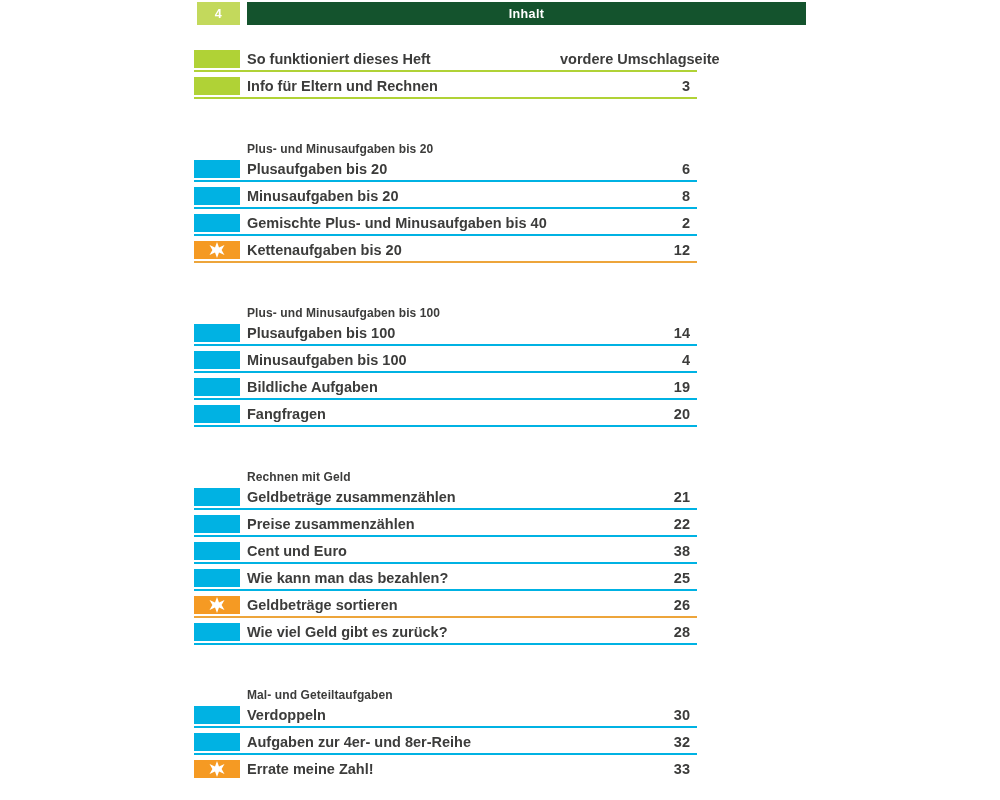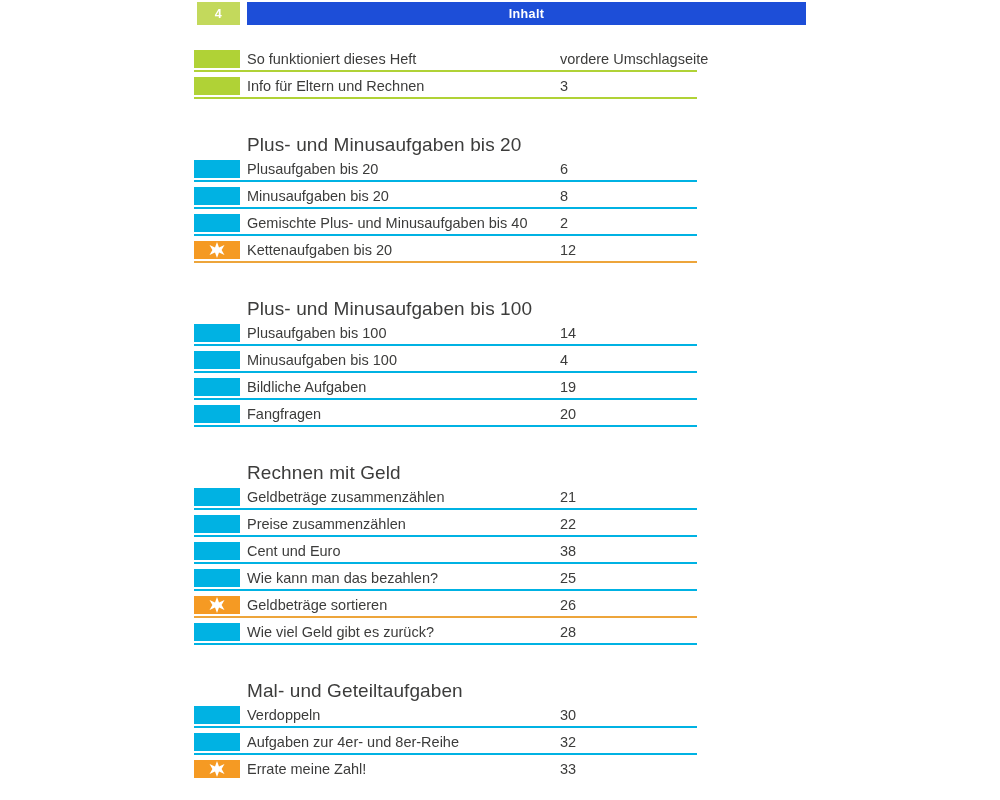--- a/index.html
+++ b/index.html
@@ -43,21 +43,21 @@
     align-items: center;
     justify-content: center;
     letter-spacing: 0.3px;
   }
   .header-bar {
     position: absolute;
     left: 247px;
     top: 0;
     width: 559px;
     height: 23px;
-    background: #1d4ed8;
+    background: #14532d;
     color: #ffffff;
     font-size: 12.5px;
     font-weight: bold;
     display: flex;
     align-items: center;
     justify-content: center;
     letter-spacing: 0.4px;
   }
 
   
@@ -69,34 +69,35 @@
   }
   .group {
     position: relative;
   }
   .group-gap { height: 30px; }
 
   .section-title {
     position: relative;
     height: 26px;
     padding-left: 247px;
-    font-size: 19px;
-    font-weight: normal;
+    font-size: 12px;
+    font-weight: bold;
     color: #3c3c3b;
     display: flex;
     align-items: flex-end;
     padding-bottom: 2px;
     box-sizing: border-box;
     letter-spacing: 0.1px;
   }
 
   .row {
     position: relative;
     height: 27px;
     box-sizing: border-box;
+    font-weight: bold;
   }
   .row .swatch {
     position: absolute;
     left: 194px;
     top: 2px;
     width: 46px;
     height: 18px;
   }
   .row .swatch svg { display: block; }
   .row .label {
@@ -111,21 +112,21 @@
   }
   .row .pagenum {
     position: absolute;
     left: 560px;
     width: 130px;
     top: 0;
     height: 22px;
     line-height: 22px;
     font-size: 14.5px;
     color: #3c3c3b;
-    text-align: left;
+    text-align: right;
     white-space: nowrap;
   }
   .row .rule {
     position: absolute;
     left: 194px;
     top: 22px;
     width: 503px;
     height: 2px;
   }
 

